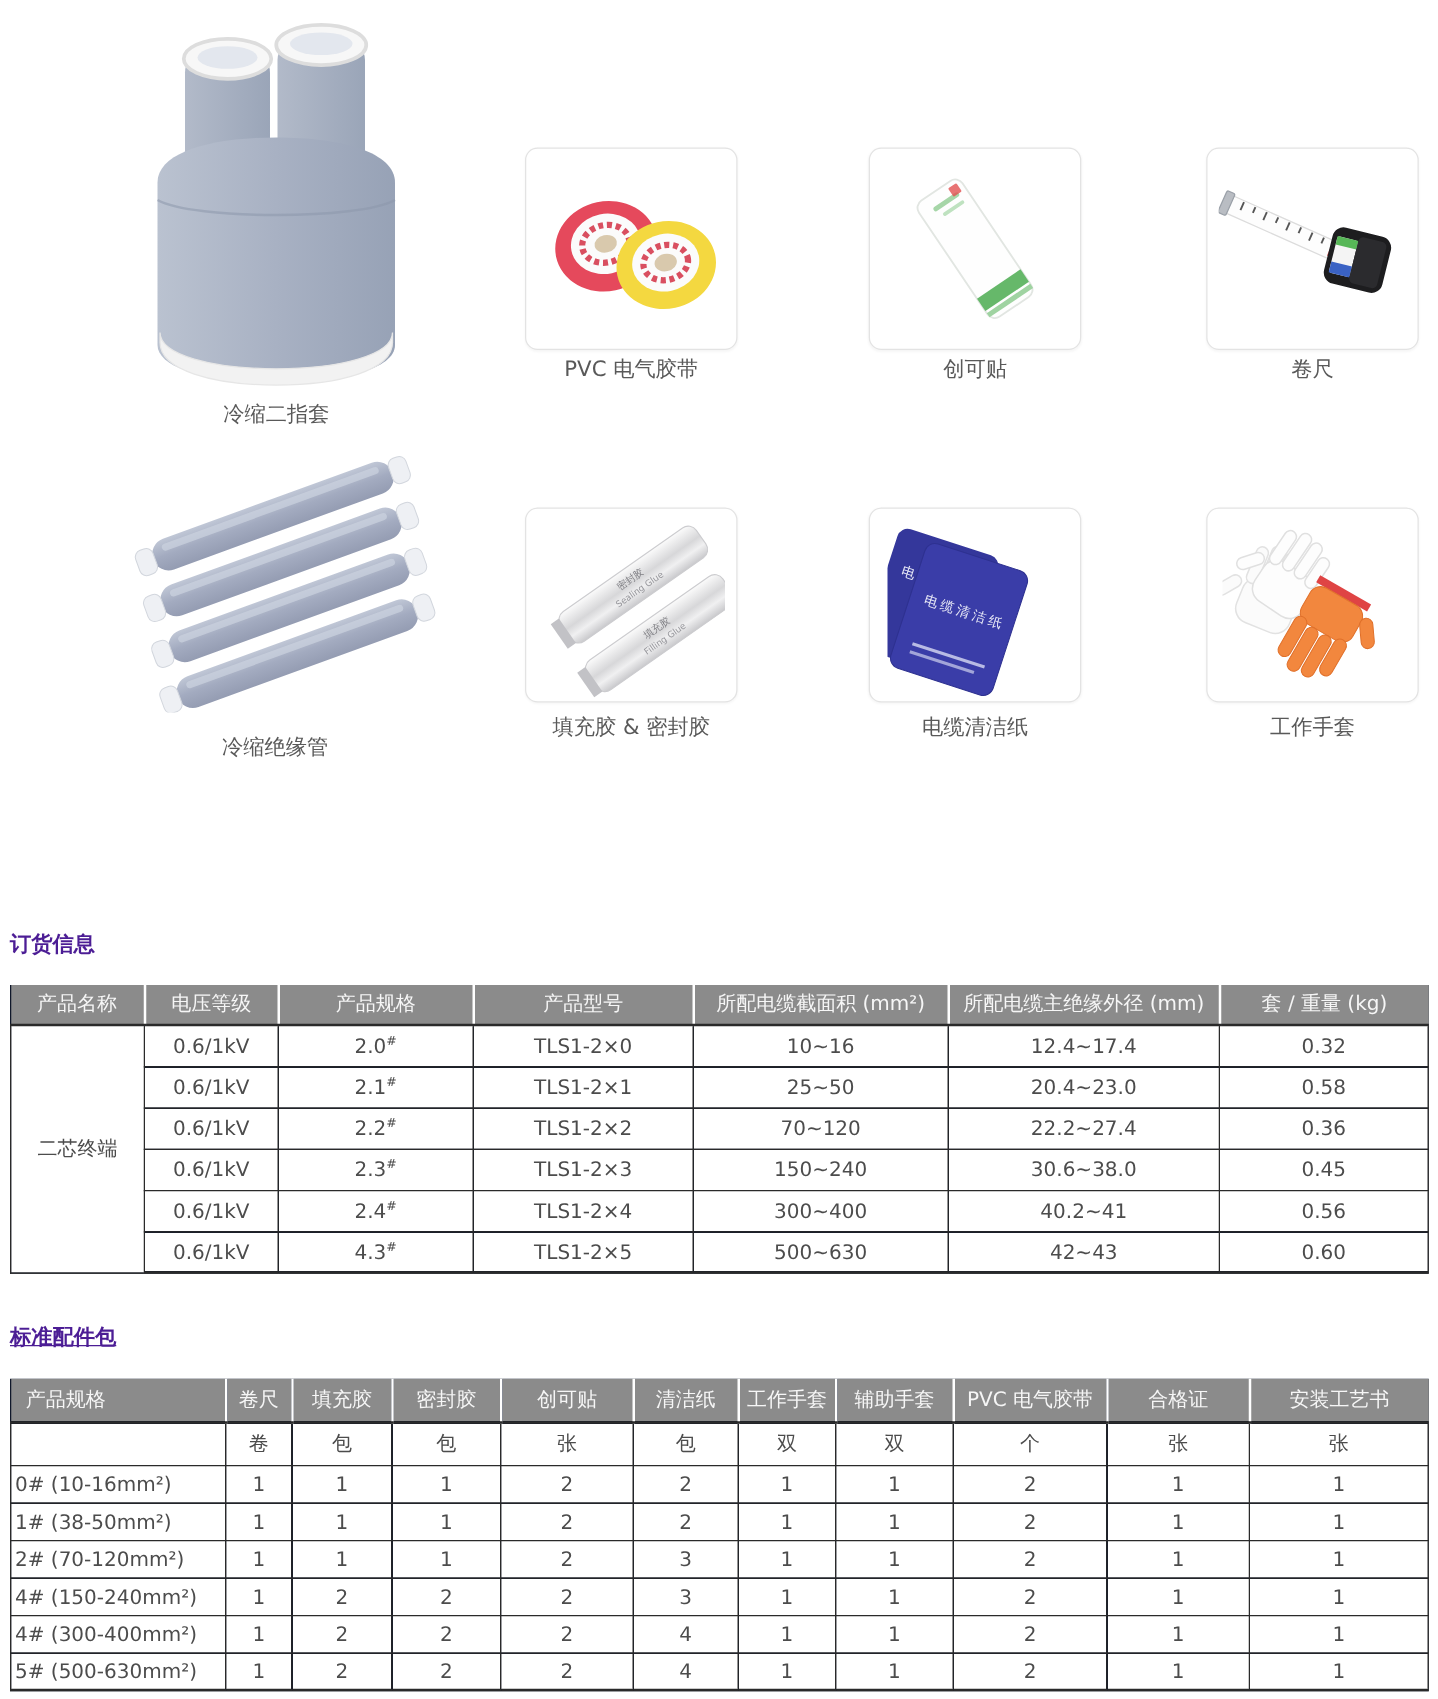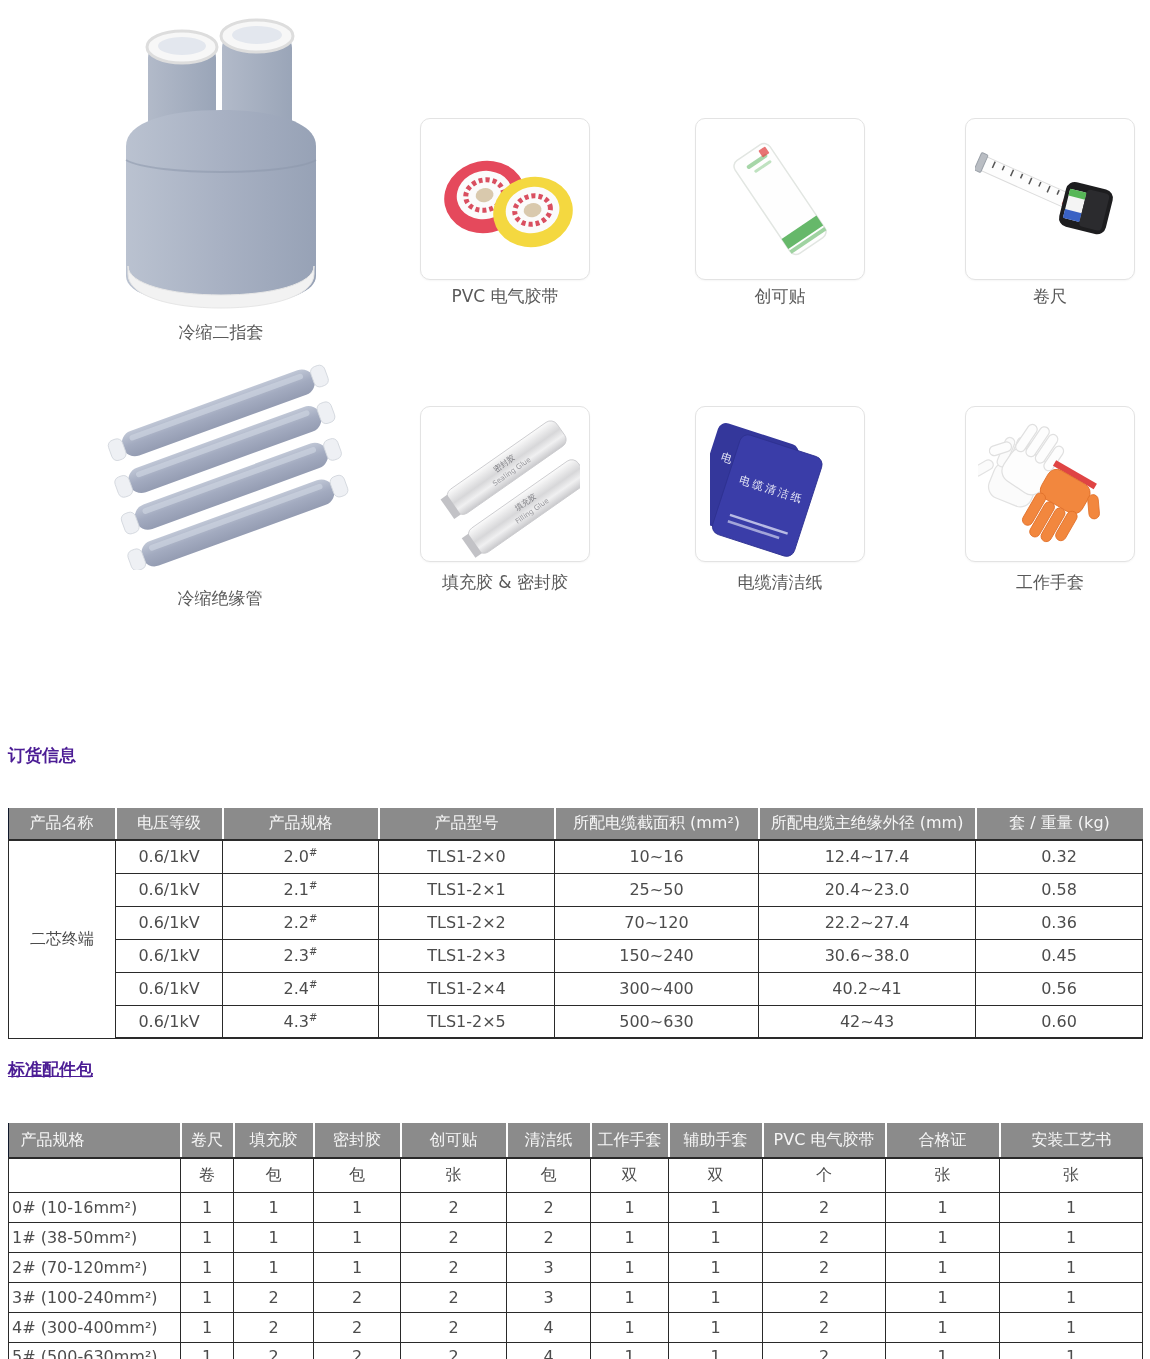--- a/index.html
+++ b/index.html
@@ -5,21 +5,21 @@
   * { margin:0; padding:0; box-sizing:border-box; }
   html,body { background:#ffffff; }
   body { width:1150px; height:1359px; font-family:"DejaVu Sans","Liberation Sans",sans-serif; }
   .page { position:relative; width:1150px; height:1359px; background:#fff; overflow:hidden; }
 
   .figure { position:absolute; display:flex; align-items:center; justify-content:center; }
   .card { background:#fff; border:1px solid #e3e3e3; border-radius:10px; box-shadow:0 1px 2px rgba(0,0,0,.04); }
   .caption { position:absolute; font-size:17px; color:#595959; text-align:center; line-height:20px; }
   .section-title { position:absolute; font-size:17px; font-weight:600; color:#4c1d95; }
 
-  table.tbl { position:absolute; border-collapse:collapse; table-layout:fixed; background:#0f172a;margin-top:20px; }
+  table.tbl { position:absolute; border-collapse:collapse; table-layout:fixed; background:#0f172a; }
   table.tbl th {
     background:#8b8b8b; color:#f6f6f6; font-weight:400; font-size:16px;
     text-align:center; padding:0 4px; border-right:2px solid #ffffff;
     border-bottom:2px solid #2a2a2a; overflow:hidden; white-space:nowrap;
   }
   table.tbl th:last-child { border-right:none; }
   table.tbl th.left { text-align:left; padding-left:12px; }
   table.tbl td {
     border:1px solid #2a2a2a; color:#4c4c4c; font-size:16px; text-align:center;
     padding:0 4px; overflow:hidden; white-space:nowrap; background:#fff;
@@ -396,21 +396,21 @@
           <td>1</td>
           <td>2</td>
           <td>3</td>
           <td>1</td>
           <td>1</td>
           <td>2</td>
           <td>1</td>
           <td>1</td>
         </tr>
         <tr>
-          <td class="left">3# (100-240mm²)</td>
+          <td class="left">4# (150-240mm²)</td>
           <td>1</td>
           <td>2</td>
           <td>2</td>
           <td>2</td>
           <td>3</td>
           <td>1</td>
           <td>1</td>
           <td>2</td>
           <td>1</td>
           <td>1</td>

